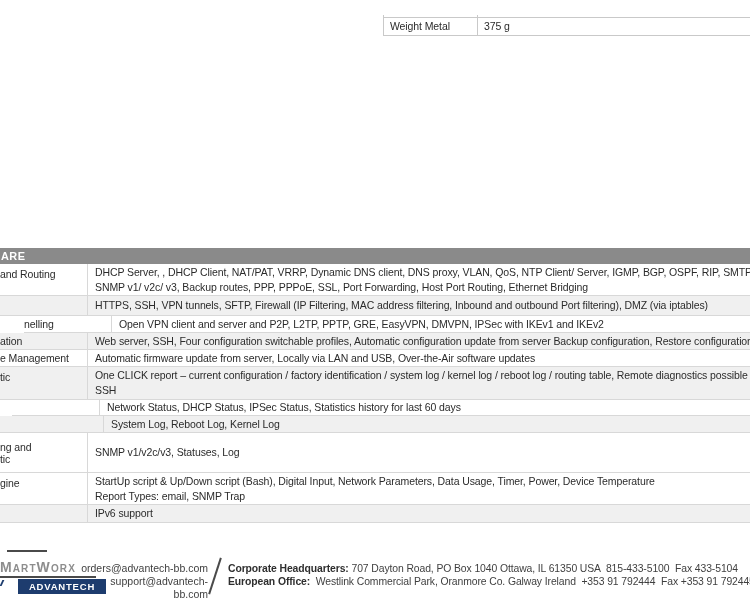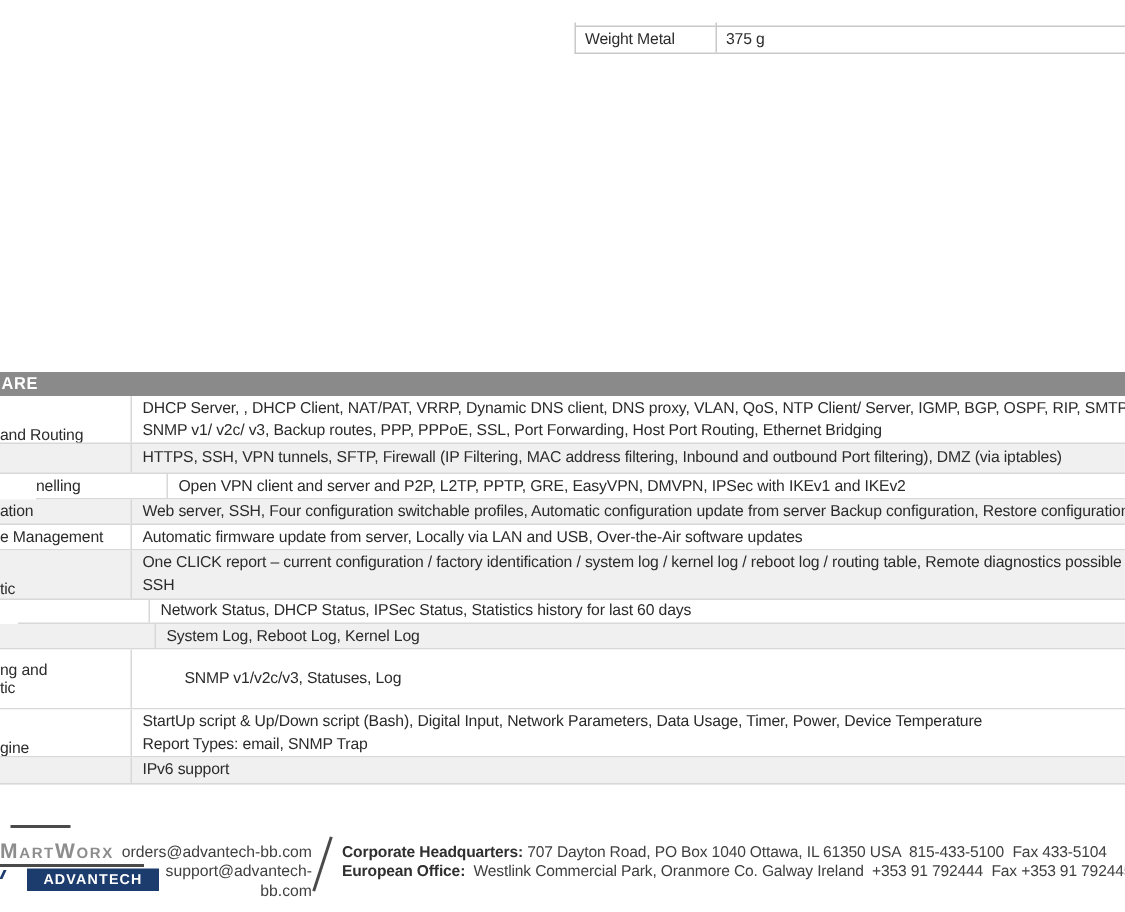--- a/index.html
+++ b/index.html
@@ -42,21 +42,21 @@
     display:flex;width:750px;box-sizing:border-box;
     border-bottom:1px solid #d8d8d8;background:#ffffff;
   }
   .srow.shaded{background:var(--shade,#f0f0f0);}
   .lcell{
     width:88px;box-sizing:border-box;border-right:1px solid #d8d8d8;
     display:flex;flex-direction:column;justify-content:center;
     font-size:10.5px;color:#2b2b2b;letter-spacing:-0.1px;line-height:12px;
     overflow:hidden;
   }
-  .lcell.top{justify-content:flex-start;padding-top:20px;}
+  .lcell.top{justify-content:flex-start;padding-top:4px;}
   .vcell{
     flex:1;box-sizing:border-box;padding-left:7px;
     display:flex;flex-direction:column;justify-content:center;
     overflow:hidden;
   }
   .vline{
     font-size:10.5px;color:#2b2b2b;letter-spacing:-0.1px;line-height:15px;
     white-space:nowrap;overflow:hidden;
   }
 
@@ -147,21 +147,21 @@
       <div class="vcell">
         <div class="vline">Network Status, DHCP Status, IPSec Status, Statistics history for last 60 days</div>
       </div>
     </div>
     <div class="srow shaded" style="height: 17px; padding-left: 16px;">
       <div class="lcell"></div>
       <div class="vcell">
         <div class="vline">System Log, Reboot Log, Kernel Log</div>
       </div>
     </div>
-    <div class="srow" style="height: 40px; gap: 28px;">
+    <div class="srow" style="height: 40px;">
       <div class="lcell">
         <div>ng and</div>
         <div>tic</div>
       </div>
       <div class="vcell">
         <div class="vline">SNMP v1/v2c/v3, Statuses, Log</div>
       </div>
     </div>
     <div class="srow" style="height: 32px;">
       <div class="lcell top">

